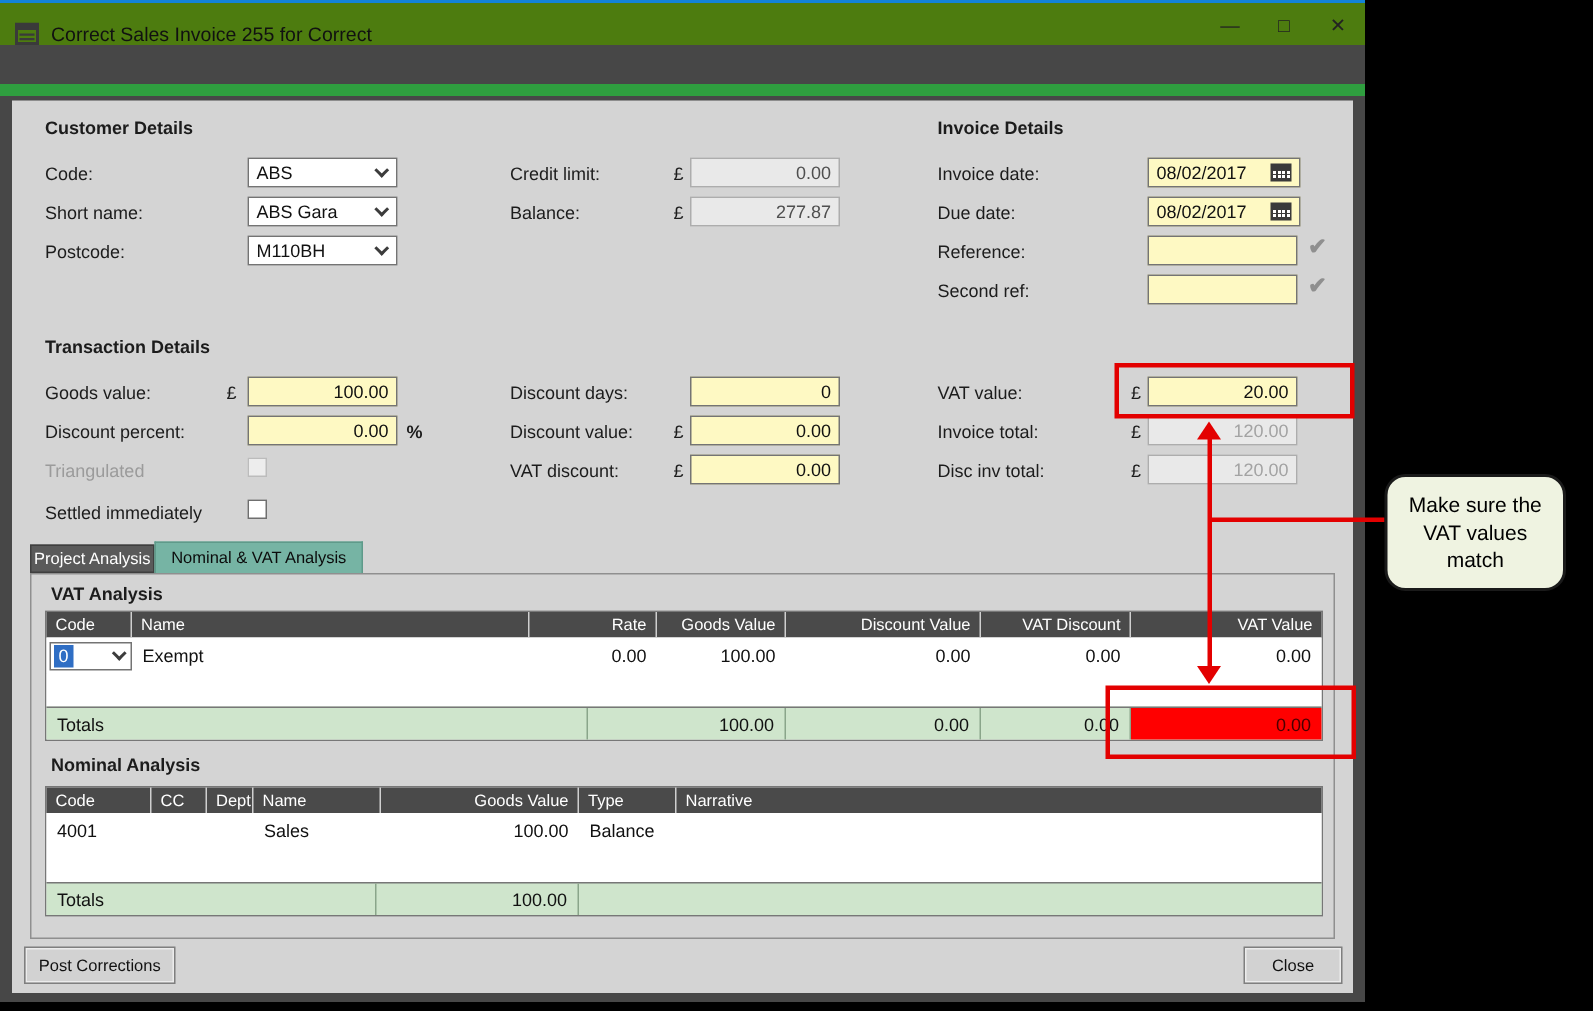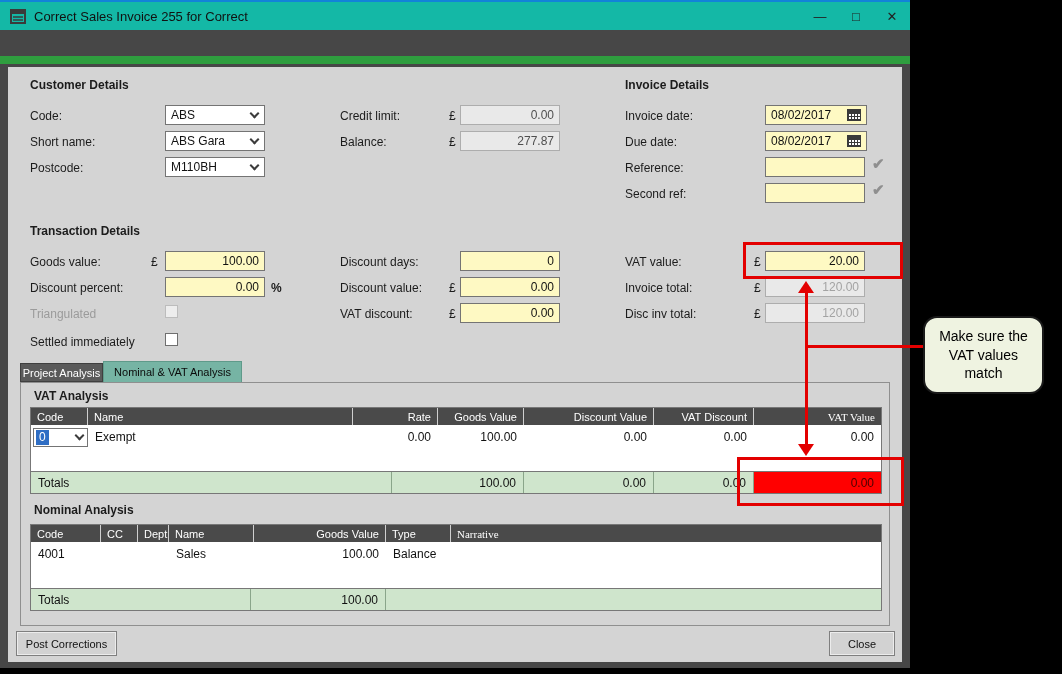--- a/index.html
+++ b/index.html
@@ -1,22 +1,22 @@
 <!DOCTYPE html>
 <html><head>
 <meta charset="utf-8">
 <style>
   * { margin:0; padding:0; box-sizing:border-box; }
   html,body { width:1062px; height:674px; overflow:hidden; background:#000;
               font-family:"Liberation Sans", sans-serif; }
 
   
   .window { position:absolute; left:0; top:0; width:910px; height:668px; background:#474747; }
-  .titlebar { position:absolute; left:0; top:0; width:910px; height:30px; background:#14b8a6;
-              border-top:2px solid #1283d8; display:flex; align-items:center; }
+  .titlebar { position:absolute; left:0; top:0; width:910px; height:30px; background:#4d7c0f;
+              border-top:2px solid #1283d8; display:flex; align-items:flex-end; }
   .title-text { font-size:13px; color:#111; margin-left:8px; }
   .win-btns { margin-left:auto; display:flex; height:100%; }
   .win-btn { width:36px; height:100%; display:flex; align-items:center; justify-content:center;
              font-size:13px; color:#222; }
   .appbar { position:absolute; left:0; top:30px; width:910px; height:26px; background:#474747;
             display:flex; align-items:center; padding:0 10px; }
   .appbar .pageid { color:#fff; font-weight:bold; font-size:13px; }
   .appbar .right { margin-left:auto; display:flex; align-items:center; gap:10px; }
   .smiley { width:17px; height:17px; border-radius:50%; background:#ffd21e; position:relative; }
   .smiley::before { content:""; position:absolute; top:5px; left:4px; width:3px; height:3px;
@@ -55,21 +55,21 @@
   .tab { position:absolute; font-size:11px; display:flex; align-items:center; justify-content:center; }
   .tab.inactive { background:#5a5a5a; color:#fff; border:1px solid #3f3f3f; }
   .tab.active   { background:#76b4a4; color:#0b0b0b; border:1px solid #5f9a8a; border-bottom:none; }
   .panel { position:absolute; border:1px solid #8f8f8f; background:#d4d4d4; }
 
   
   .tbl { position:absolute; width:852px; border:1px solid #777; background:#fff; }
   .thr { display:flex; background:#4a4a4a; height:17px; }
   .th  { color:#fff; font-size:11px; display:flex; align-items:center; padding:0 6px;
          border-right:1px solid #cfcfcf; }
-  .th:last-child { border-right:none;font-family:Liberation Serif, serif; }
+  .th:last-child { border-right:none; }
   .th.r { justify-content:flex-end; }
   .tdr { display:flex; background:#fff; height:24px; }
   .td  { font-size:12px; color:#111; display:flex; align-items:center; padding:0 7px; }
   .td.r { justify-content:flex-end; }
   .tempty { background:#fff; height:22px; }
   .ttr { display:flex; background:#cfe5cc; height:22px; border-top:1px solid #777; }
   .tt  { font-size:12px; color:#111; display:flex; align-items:center; padding:0 7px;
          border-right:1px solid #8aa58a; }
   .tt:last-child { border-right:none; }
   .tt.r { justify-content:flex-end; }

